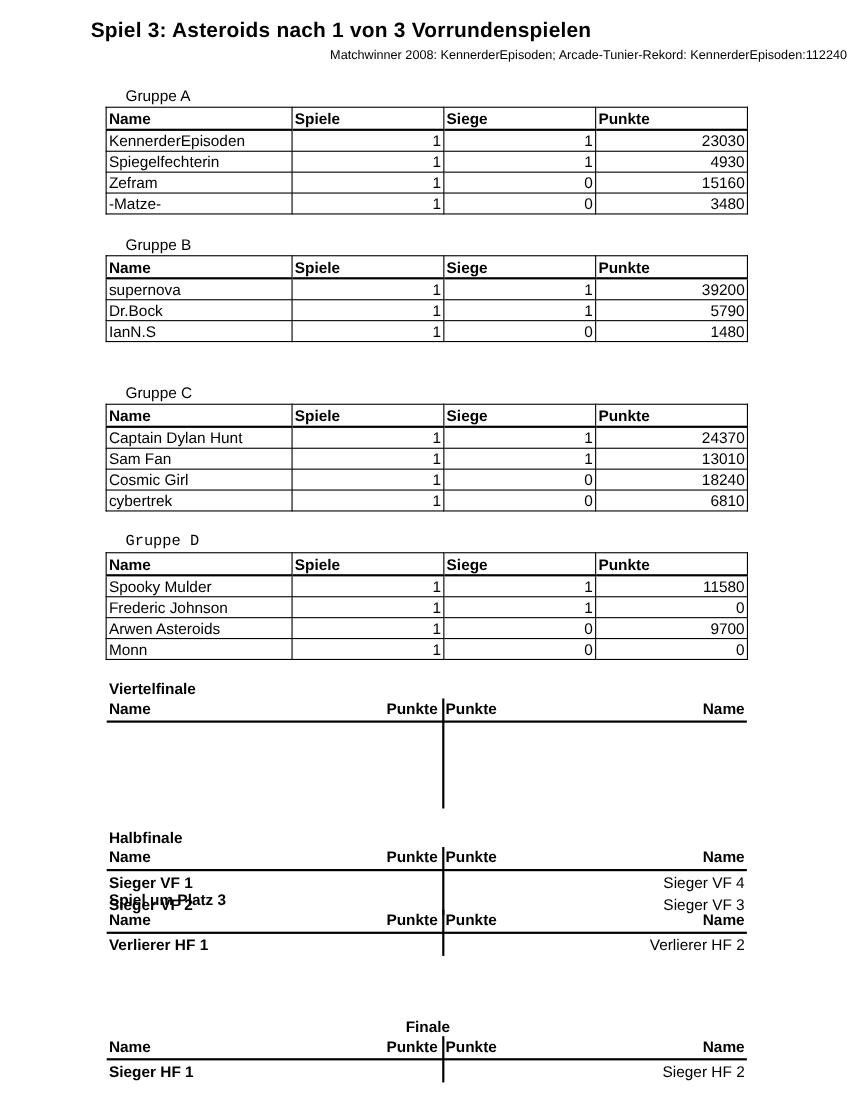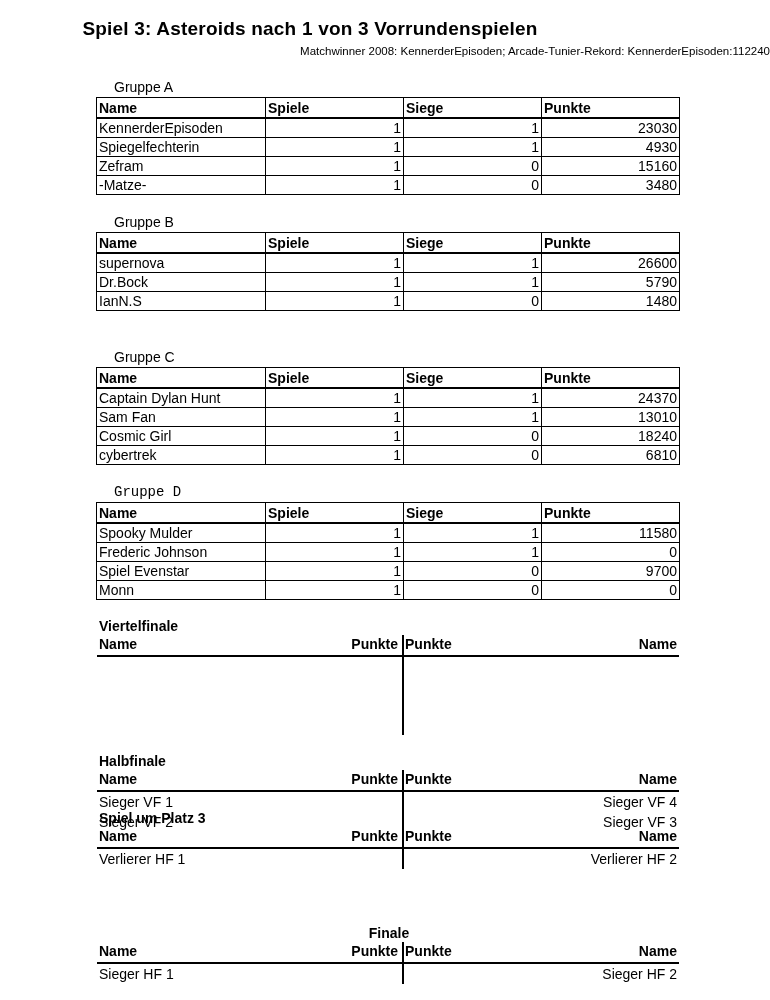--- a/index.html
+++ b/index.html
@@ -25,21 +25,21 @@
   .ko { position: absolute; left: 97px; width: 582px; }
   .ko-label { font-size: 14px; height: 18px; line-height: 18px; padding-left: 2px; font-weight: bold; }
   .ko-head { position: relative; height: 20px; font-size: 14px; font-weight: bold;
              border-bottom: 2px solid #000; }
   .ko-head span { position: absolute; top: 1px; }
   .ko-head .h-name-l { left: 2px; }
   .ko-head .h-pts-l { right: 281px; }
   .ko-head .h-pts-r { left: 308px; }
   .ko-head .h-name-r { right: 2px; }
   .ko-row { position: relative; height: 20px; font-size: 14px; line-height: 20px; }
-  .ko-row .n-l { position: absolute; left: 2px; }
+  .ko-row .n-l { position: absolute; left: 2px; font-weight: bold; }
   .ko-row .n-r { position: absolute; right: 2px; }
   .ko-divider { position: absolute; left: 305px; width: 2px; background: #000; }
 </style>
 </head>
 <body>
 
 <div class="title">Spiel 3: Asteroids nach 1 von 3 Vorrundenspielen</div>
 <div class="subtitle">Matchwinner 2008: KennerderEpisoden; Arcade-Tunier-Rekord: KennerderEpisoden:112240</div>
 
 <div class="group-label" style="top:79px;">Gruppe A</div>
@@ -96,21 +96,21 @@
       <tr>
     <th>Name</th>
     <th>Spiele</th>
     <th>Siege</th>
     <th>Punkte</th>
   </tr>
   <tr>
     <td>supernova</td>
     <td class="num">1</td>
     <td class="num">1</td>
-    <td class="num">26600</td>
+    <td class="num">39200</td>
   </tr>
   <tr>
     <td>Dr.Bock</td>
     <td class="num">1</td>
     <td class="num">1</td>
     <td class="num">5790</td>
   </tr>
   <tr>
     <td>IanN.S</td>
     <td class="num">1</td>
@@ -183,21 +183,21 @@
     <td class="num">1</td>
     <td class="num">11580</td>
   </tr>
   <tr>
     <td>Frederic Johnson</td>
     <td class="num">1</td>
     <td class="num">1</td>
     <td class="num">0</td>
   </tr>
   <tr>
-    <td>Spiel Evenstar</td>
+    <td>Arwen Asteroids</td>
     <td class="num">1</td>
     <td class="num">0</td>
     <td class="num">9700</td>
   </tr>
   <tr>
     <td>Monn</td>
     <td class="num">1</td>
     <td class="num">0</td>
     <td class="num">0</td>
   </tr>

